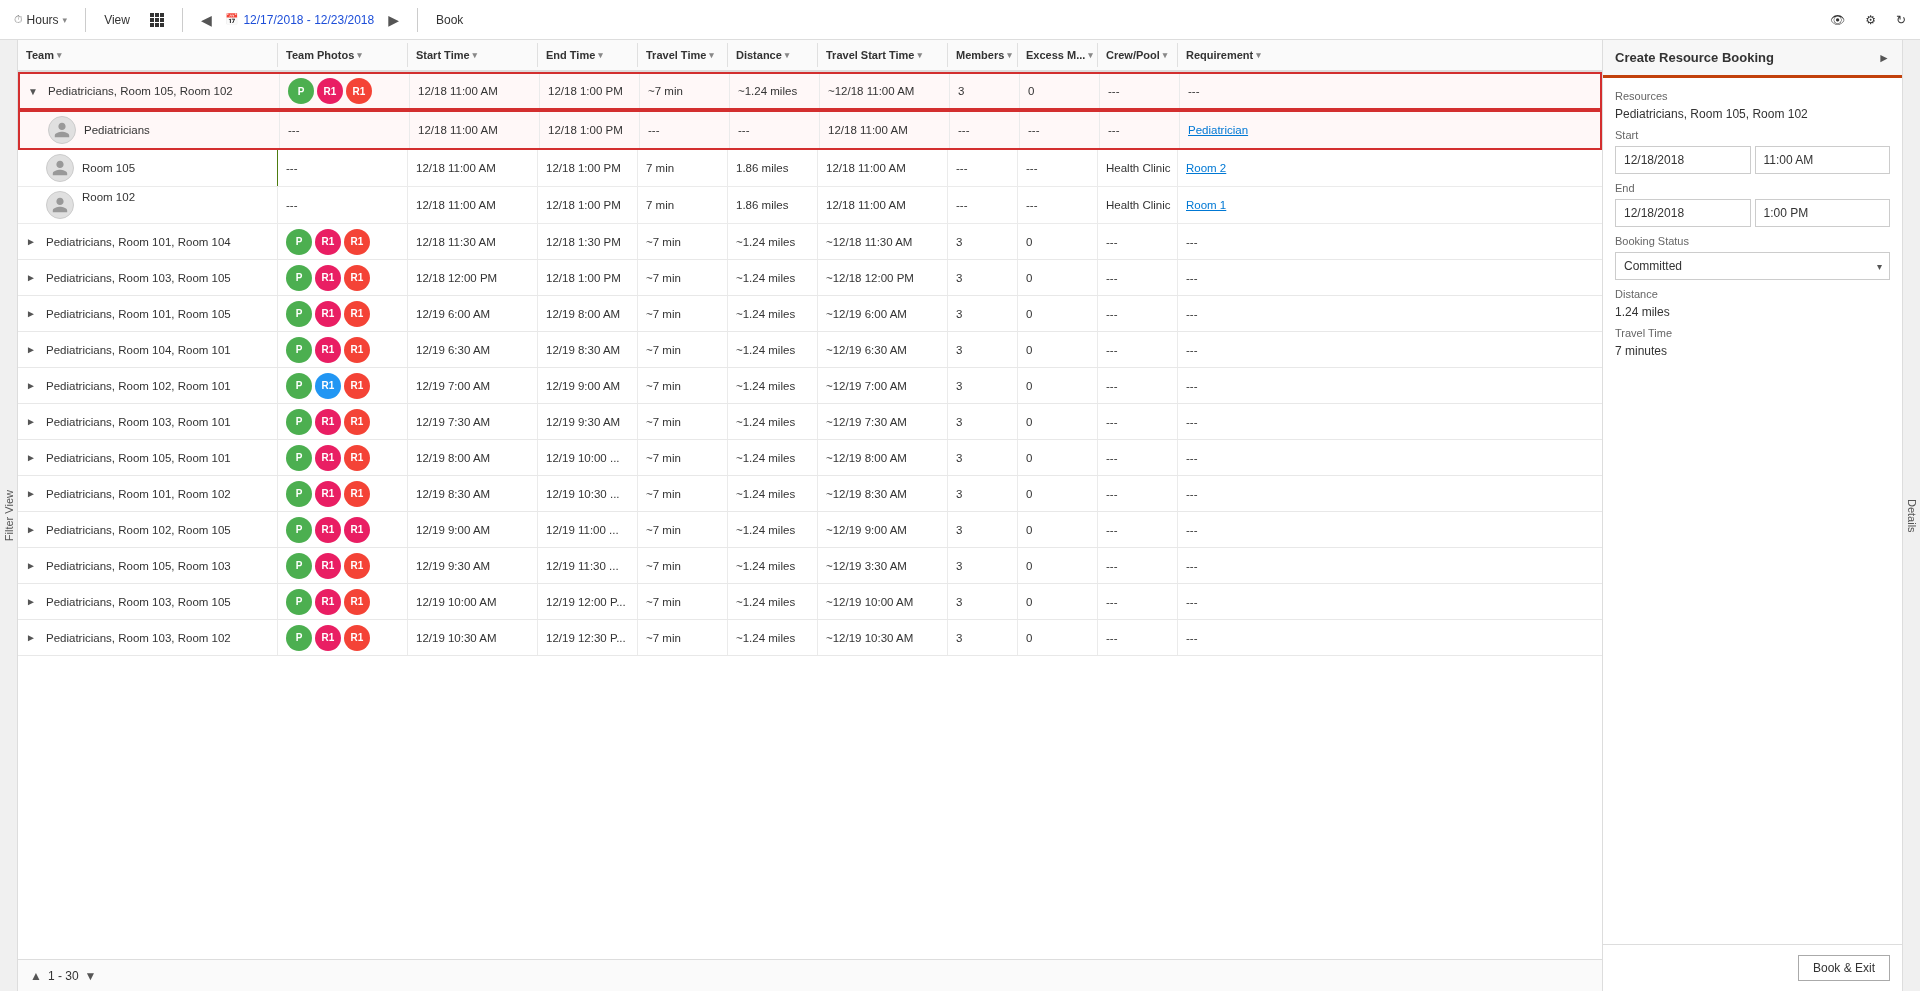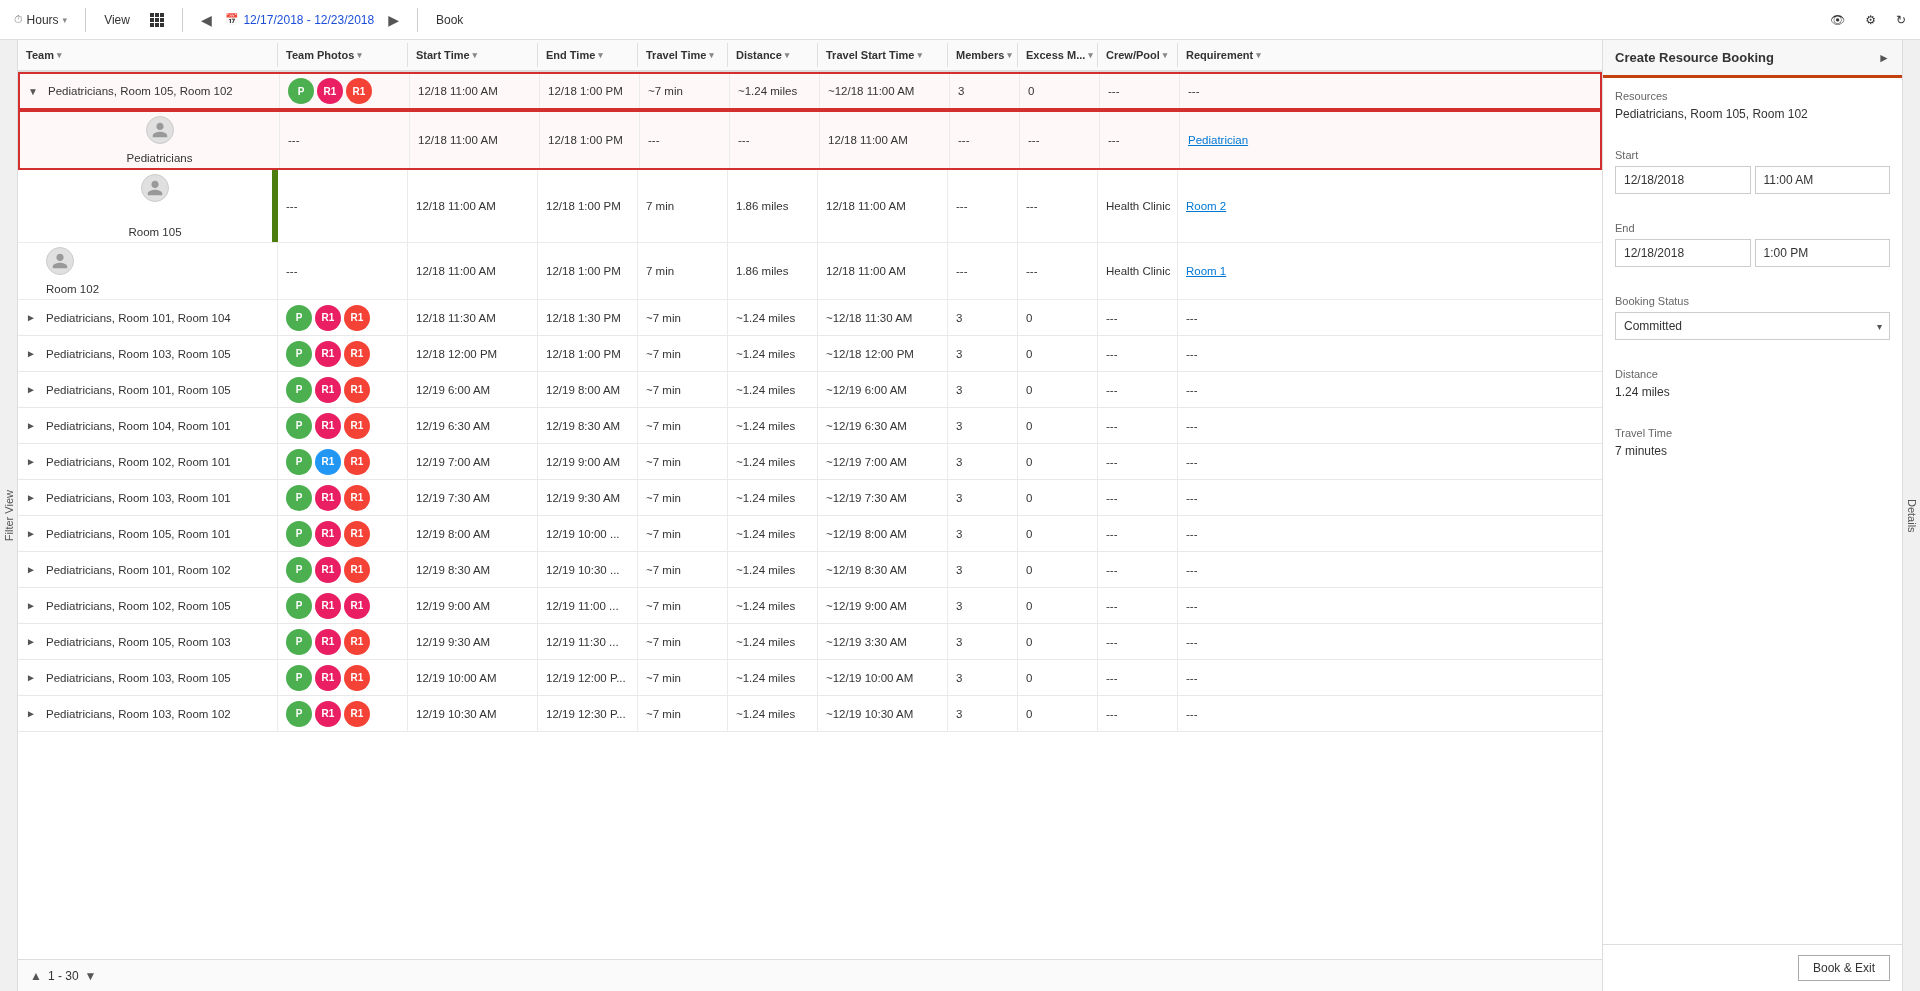--- a/index.html
+++ b/index.html
@@ -58,37 +58,37 @@
     
     .avatars { display: flex; gap: 3px; }
     .avatar-circle { width: 26px; height: 26px; border-radius: 50%; display: flex; align-items: center; justify-content: center; font-size: 10px; font-weight: bold; color: #fff; flex-shrink: 0; }
     .avatar-placeholder { width: 28px; height: 28px; border-radius: 50%; background: #e0e0e0; display: flex; align-items: center; justify-content: center; border: 1px solid #ccc; }
     .avatar-placeholder svg { width: 18px; height: 18px; fill: #999; }
 
     
     .link { color: #0078d4; text-decoration: underline; cursor: pointer; }
 
     
-    .child-indent { padding-left: 28px; flex-direction: column; }
+    .child-indent { padding-left: 28px; }
 
     
     .table-footer { height: 32px; display: flex; align-items: center; padding: 0 12px; border-top: 1px solid #ddd; background: #fafafa; gap: 8px; flex-shrink: 0; }
     .footer-pager { display: flex; align-items: center; gap: 6px; font-size: 12px; color: #333; }
     .footer-pager .pg-btn { cursor: pointer; font-size: 12px; color: #555; }
 
     
     .status-bar { height: 28px; background: #f0f0f0; border-top: 1px solid #ddd; display: flex; align-items: center; padding: 0 12px; font-size: 12px; color: #333; flex-shrink: 0; }
 
     
     .right-panel { width: 300px; background: #fff; border-left: 1px solid #ddd; display: flex; flex-direction: column; flex-shrink: 0; }
     .right-panel-header { display: flex; align-items: center; justify-content: space-between; padding: 10px 12px; border-bottom: 3px solid #c2410c; background: #f7f7f7; }
     .right-panel-title { font-size: 13px; font-weight: 600; color: #333; }
     .right-panel-arrow { font-size: 12px; color: #555; cursor: pointer; }
 
-    .panel-body { flex: 1; padding: 12px; overflow-y: auto; display: flex; flex-direction: column; gap: 28px; }
+    .panel-body { flex: 1; padding: 12px; overflow-y: auto; display: flex; flex-direction: column; gap: 8px; }
     .panel-section-label { font-size: 11px; color: #666; margin-bottom: 3px; font-weight: 500; }
     .panel-value { font-size: 12px; color: #333; }
 
     .panel-field { display: flex; flex-direction: column; gap: 2px; }
     .panel-input { border: 1px solid #ccc; padding: 4px 8px; font-size: 12px; color: #333; background: #fff; width: 100%; height: 28px; }
     .panel-input-row { display: flex; gap: 4px; }
     .panel-input-row .panel-input { flex: 1; }
     .panel-select { border: 1px solid #ccc; padding: 4px 8px; font-size: 12px; color: #333; background: #fff; width: 100%; height: 28px; appearance: none; cursor: pointer; }
     .panel-select-wrap { position: relative; }
     .panel-select-wrap::after { content: '▾'; position: absolute; right: 8px; top: 50%; transform: translateY(-50%); font-size: 10px; color: #555; pointer-events: none; }
@@ -242,21 +242,21 @@
           <div class="cell">12/18 11:00 AM</div>
           <div class="cell">---</div>
           <div class="cell">---</div>
           <div class="cell">---</div>
           <div class="cell">
               <span class="link">Pediatrician</span>
             </div>
         </div>
 
         <div class="child-row">
-          <div class="cell child-indent" style="gap:24px;display:flex;align-items:center;border-right:6px solid #4d7c0f;">
+          <div class="cell child-indent" style="gap:8px;display:flex;align-items:center;border-right:1px solid #4d7c0f;">
             <div class="avatar-placeholder">
               <svg viewBox="0 0 24 24">
                   <path d="M12 12c2.7 0 4.8-2.1 4.8-4.8S14.7 2.4 12 2.4 7.2 4.5 7.2 7.2 9.3 12 12 12zm0 2.4c-3.2 0-9.6 1.6-9.6 4.8v2.4h19.2v-2.4c0-3.2-6.4-4.8-9.6-4.8z"></path>
                 </svg>
             </div>
             <span>Room 105</span>
           </div>
           <div class="cell">---</div>
           <div class="cell">12/18 11:00 AM</div>
           <div class="cell">12/18 1:00 PM</div>

